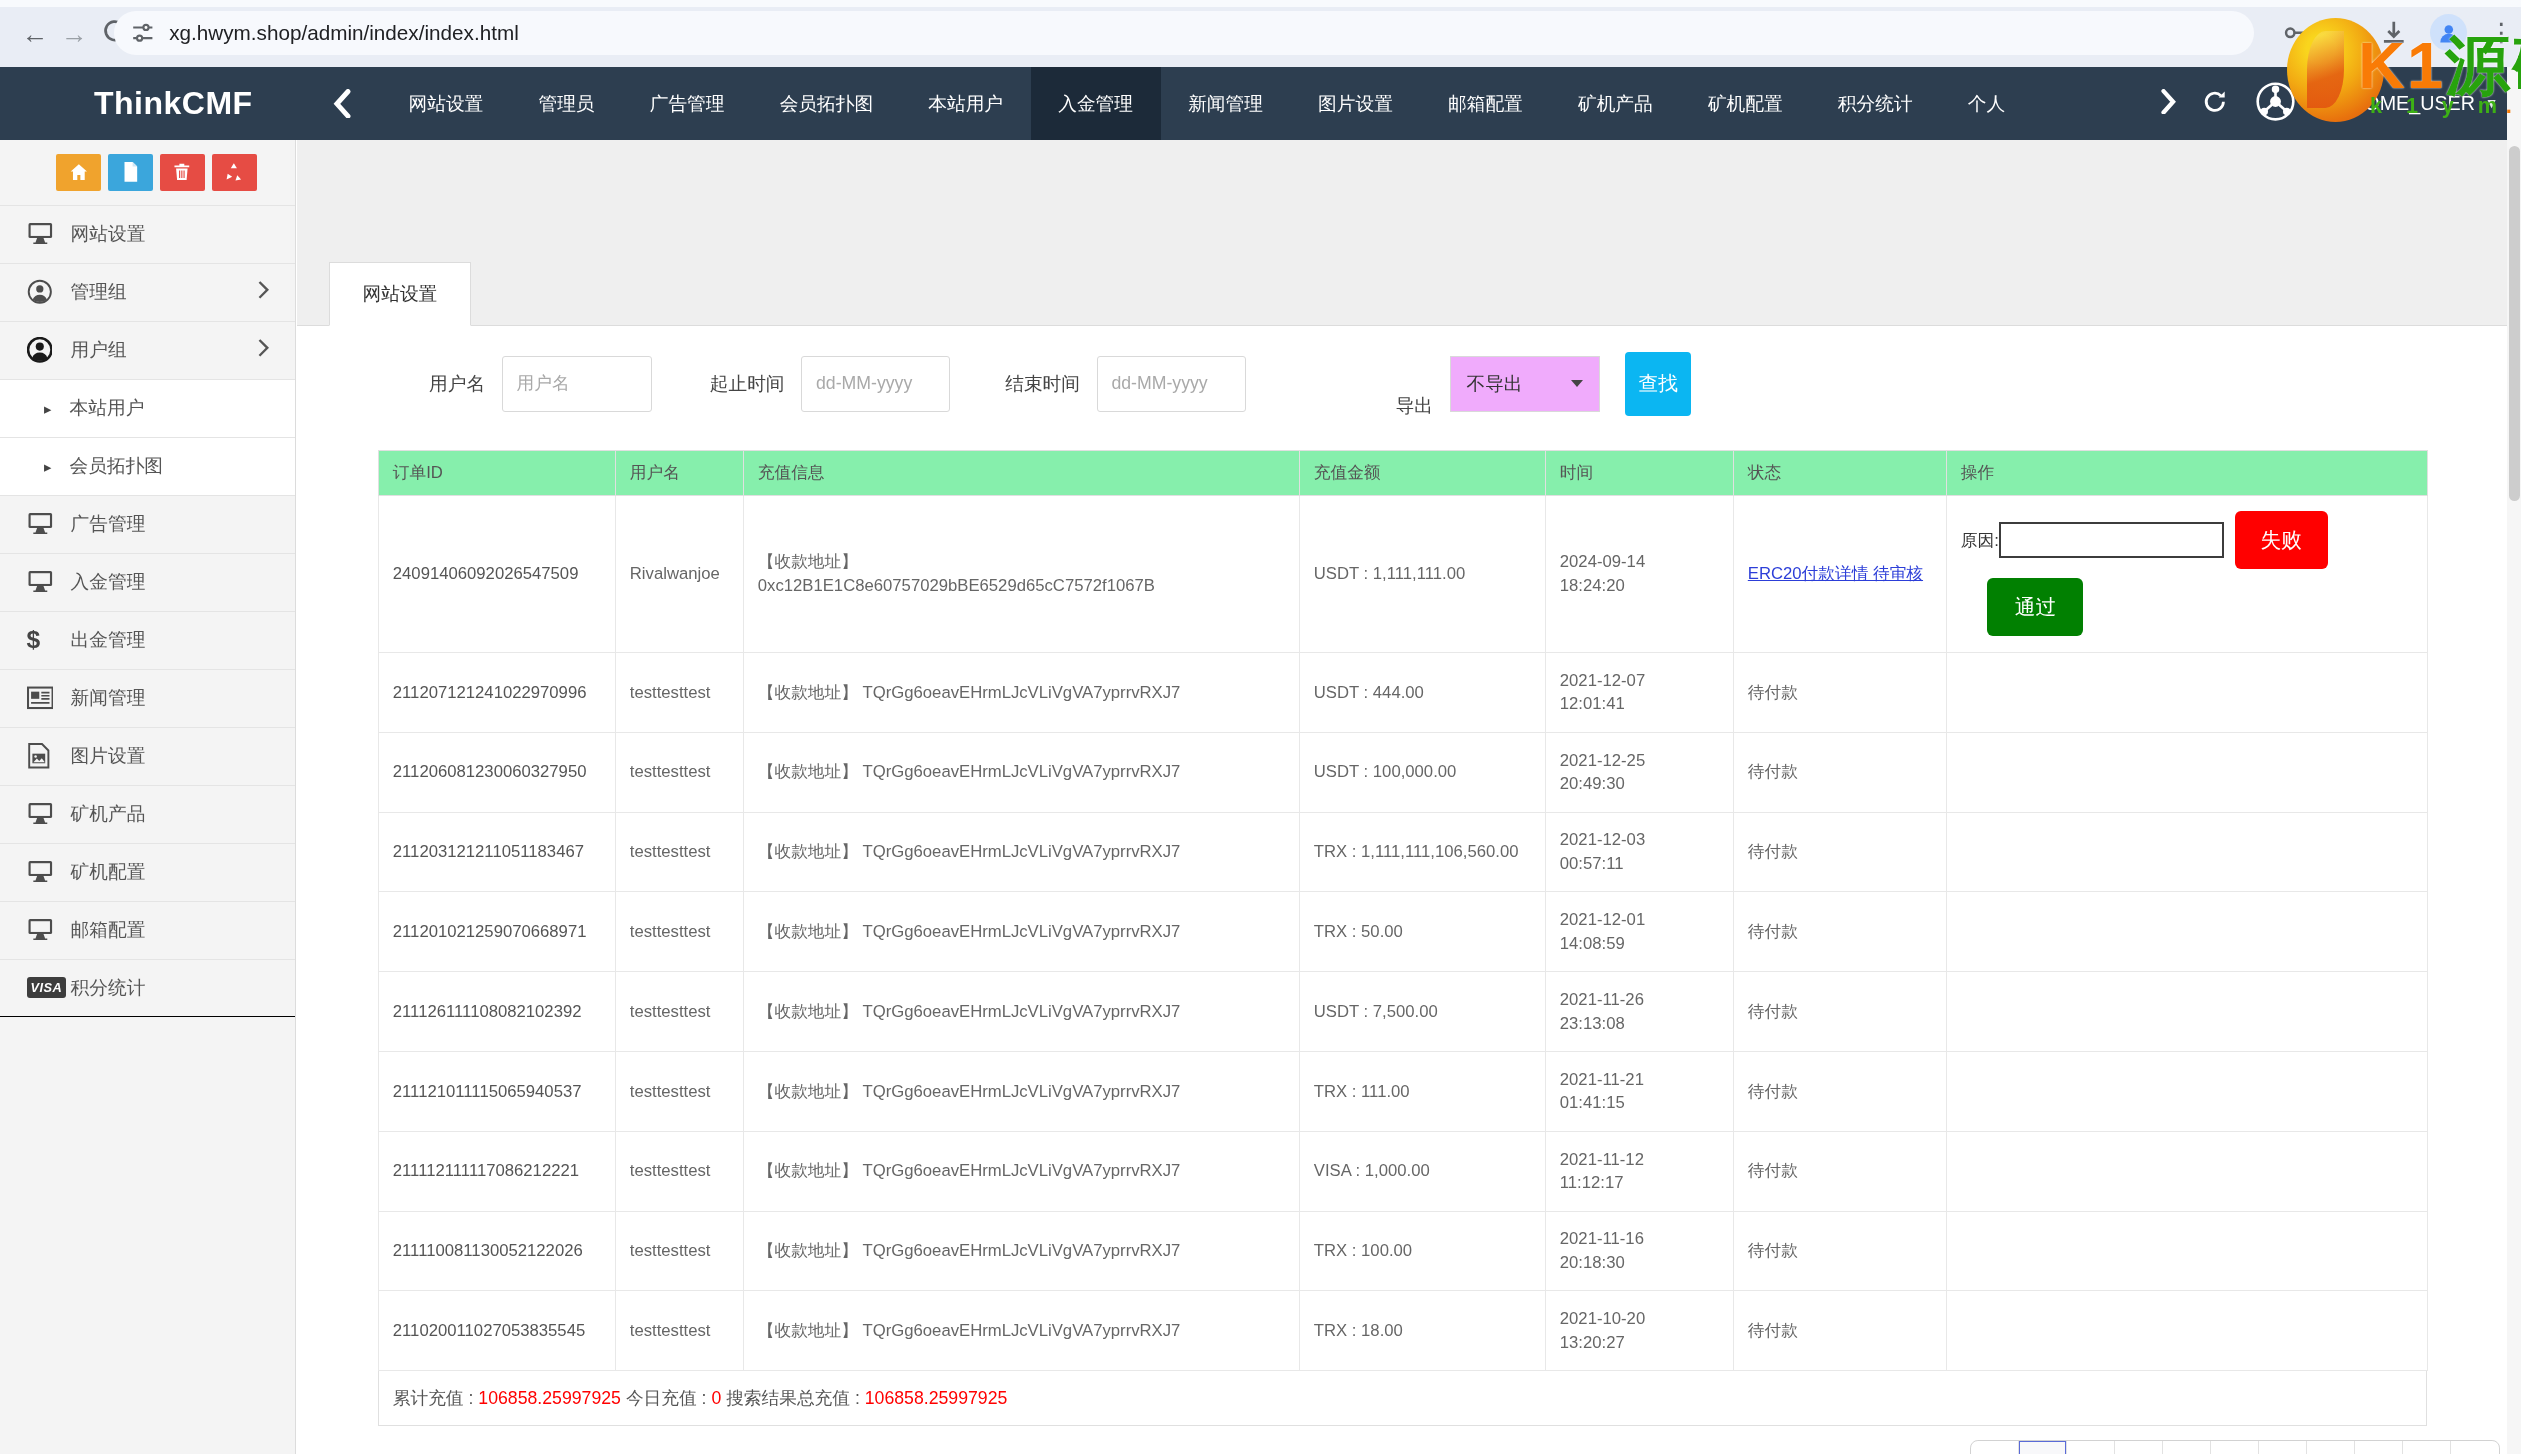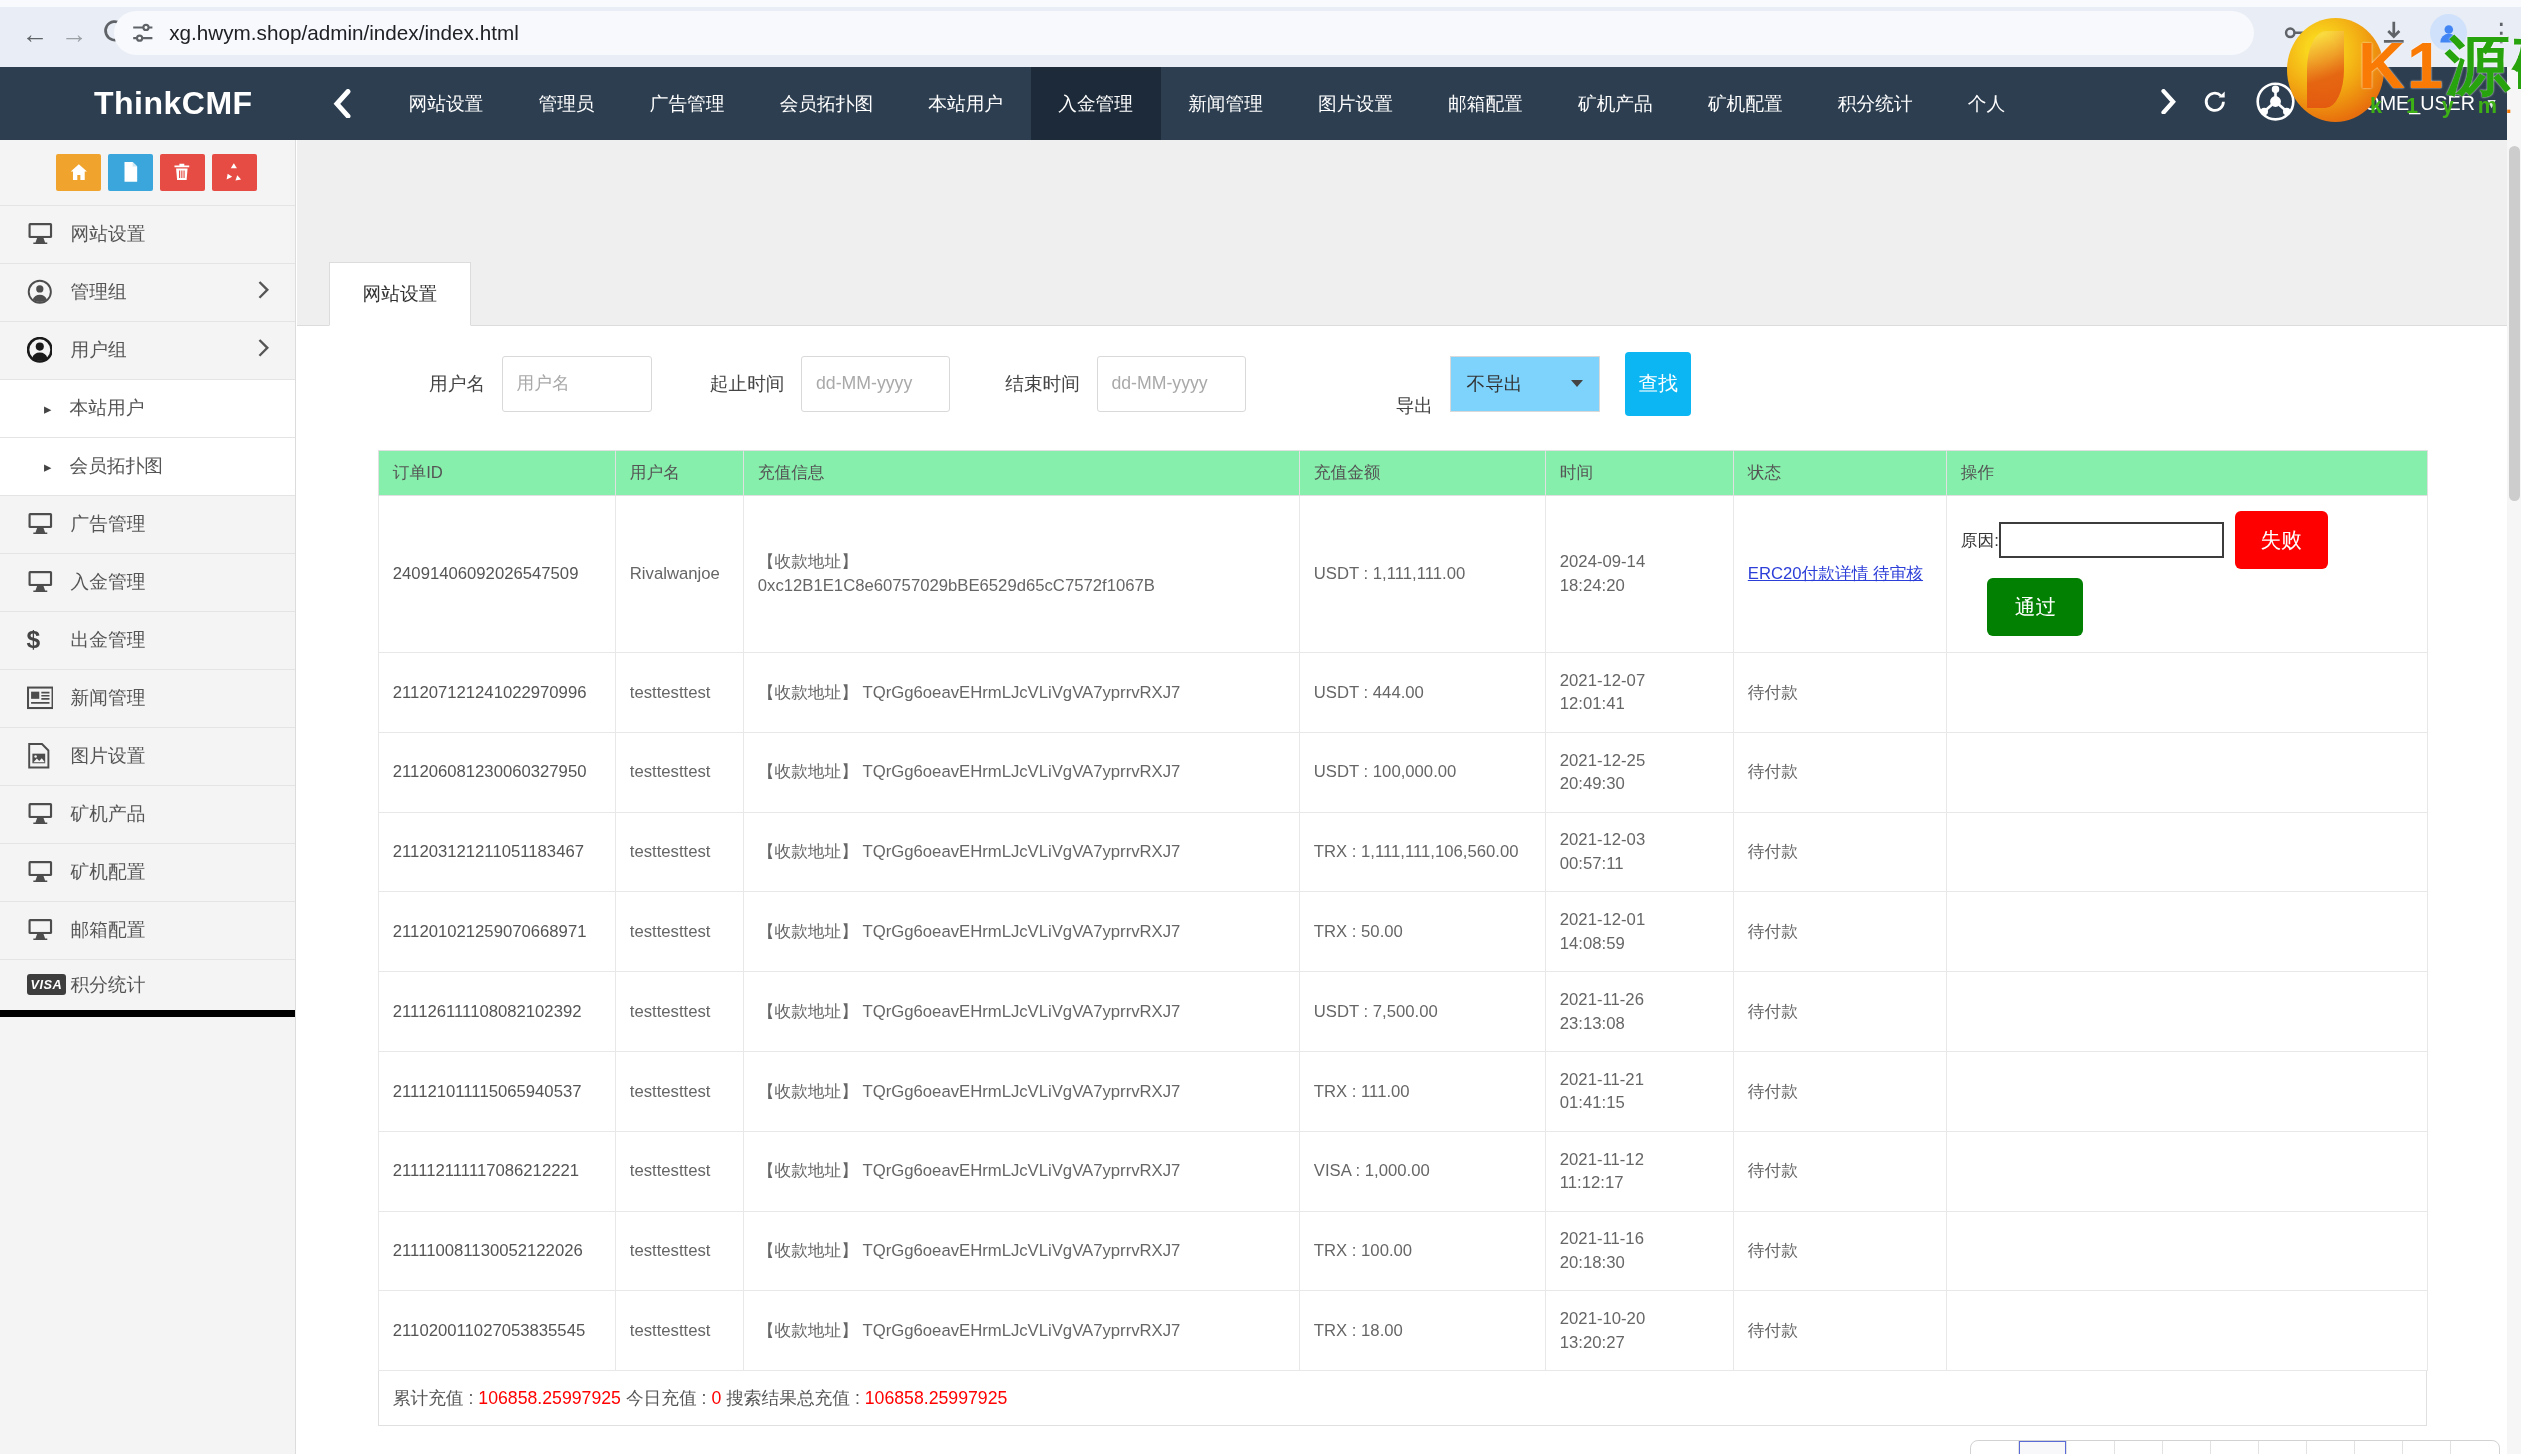--- a/index.html
+++ b/index.html
@@ -32,21 +32,21 @@
   .nav-caret { font-size:13.8px; color:#e4e7ea; }
 
   
   .sidebar { position:absolute; left:0; top:140px; width:296px; bottom:0; background:#f4f4f4; border-right:1px solid #dcdcdc; }
   .side-toolbar { display:flex; gap:6.9px; padding:13.8px 0 13.8px 56px; }
   .tbtn { width:45px; height:37px; border:none; border-radius:2px; display:flex; align-items:center; justify-content:center; cursor:pointer; }
   .tbtn.home { background:#f0a32d; } .tbtn.file { background:#3ba6dc; }
   .tbtn.trash,.tbtn.recycle { background:#e64c44; }
   .side-item { height:58px; display:flex; align-items:center; padding-left:26.6px; border-top:1px solid #e4e4e4;
                font-size:18.7px; color:#555; cursor:pointer; background:#f4f4f4; }
-  .side-item:last-child { border-bottom:7px solid #000000;justify-content:center; }
+  .side-item:last-child { border-bottom:1px solid #000000;justify-content:center; }
   .side-item .ico { width:44px; display:flex; align-items:center; }
   .side-item.sub { background:#fff; padding-left:44px; }
   .side-item.sub .ico { width:25.6px; font-size:14.8px; color:#444; }
   .side-item .grow { flex:1; }
   .side-item .chev { margin-right:25.6px; color:#555; }
   .visa-badge { background:#3d3d3d; color:#fff; font-style:italic; font-weight:700; font-size:12.8px;
                 padding:3px 3.9px; border-radius:3px; letter-spacing:0.5px; }
   .dollar { font-size:24.6px; font-weight:700; color:#444; }
 
   
@@ -56,21 +56,21 @@
          font-size:18.7px; color:#333; }
   .panel { position:absolute; left:0; right:0; top:185px; bottom:0; background:#fff; border-top:1px solid #dcdcdc; }
 
   .filters { display:flex; align-items:center; margin:29.6px 0 0 132px; height:56px; font-size:18.7px; color:#444; }
   .filters label { margin-right:16.7px; }
   .filters input[type=text] { height:56px; border:1px solid #d9d9d9; border-radius:3px; padding:0 13.8px;
         font-size:17.7px; color:#333; font-family:inherit; }
   .filters input::placeholder { color:#a9a9a9; }
   .f-user { width:150px; margin-right:58px; }
   .f-date { width:149px; margin-right:55px; }
-  .f-sel { width:150px; height:56px; border:1px solid #d9d9d9; background:#7dd3fc; margin-right:25.6px;
+  .f-sel { width:150px; height:56px; border:1px solid #d9d9d9; background:#f0abfc; margin-right:25.6px;
            display:flex; align-items:center; justify-content:space-between; padding:0 15.8px; font-size:18.7px; color:#333; cursor:pointer; }
   .sel-caret { width:0; height:0; border-left:6.9px solid transparent; border-right:6.9px solid transparent; border-top:7.9px solid #444; }
   .btn-search { width:66px; height:64px; background:#0bb6f2; color:#fff; border:none; border-radius:3.9px;
                 font-size:19.7px; cursor:pointer; font-family:inherit; }
 
   .table-wrap { margin:38px 96px 0 81px; }
   table { border-collapse:collapse; width:2049px; table-layout:fixed; }
   thead td { background:#86efac; height:45px; font-size:16.7px; color:#555; padding:0 13.8px; border:1px solid #e0e0e0; }
   tbody td { font-size:16.7px; color:#666; padding:15.8px 13.8px; border:1px solid #e8e8e8; line-height:23.6px;
              vertical-align:middle; word-wrap:break-word; }

